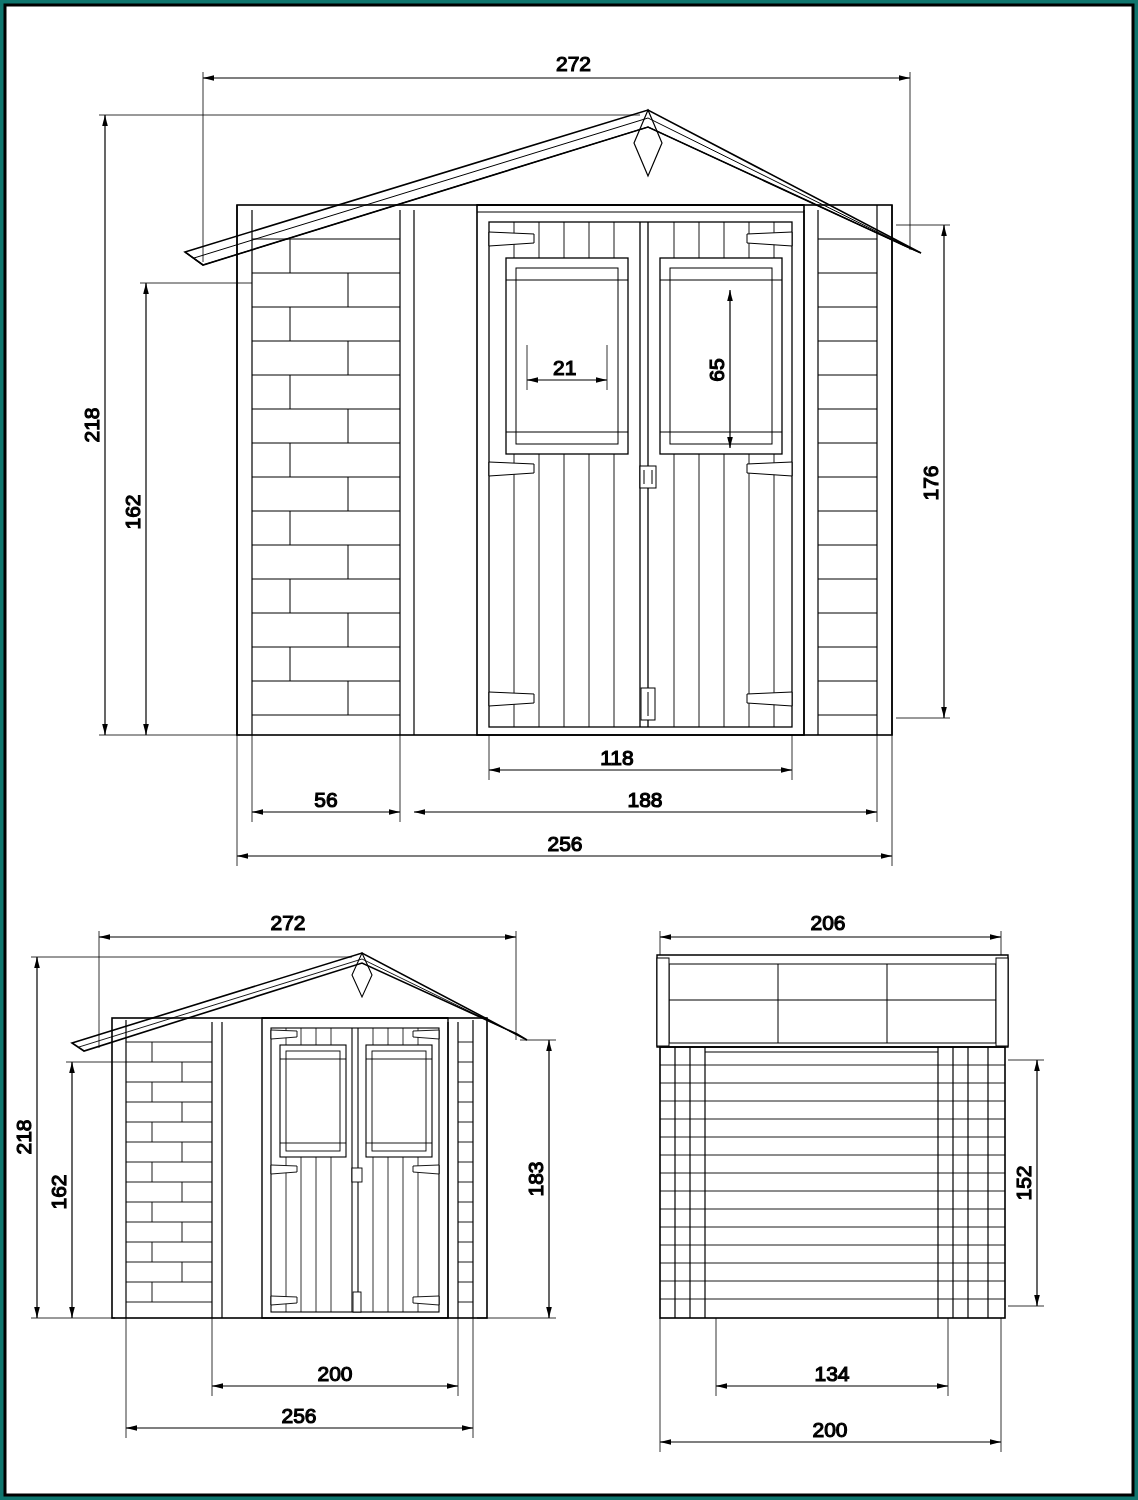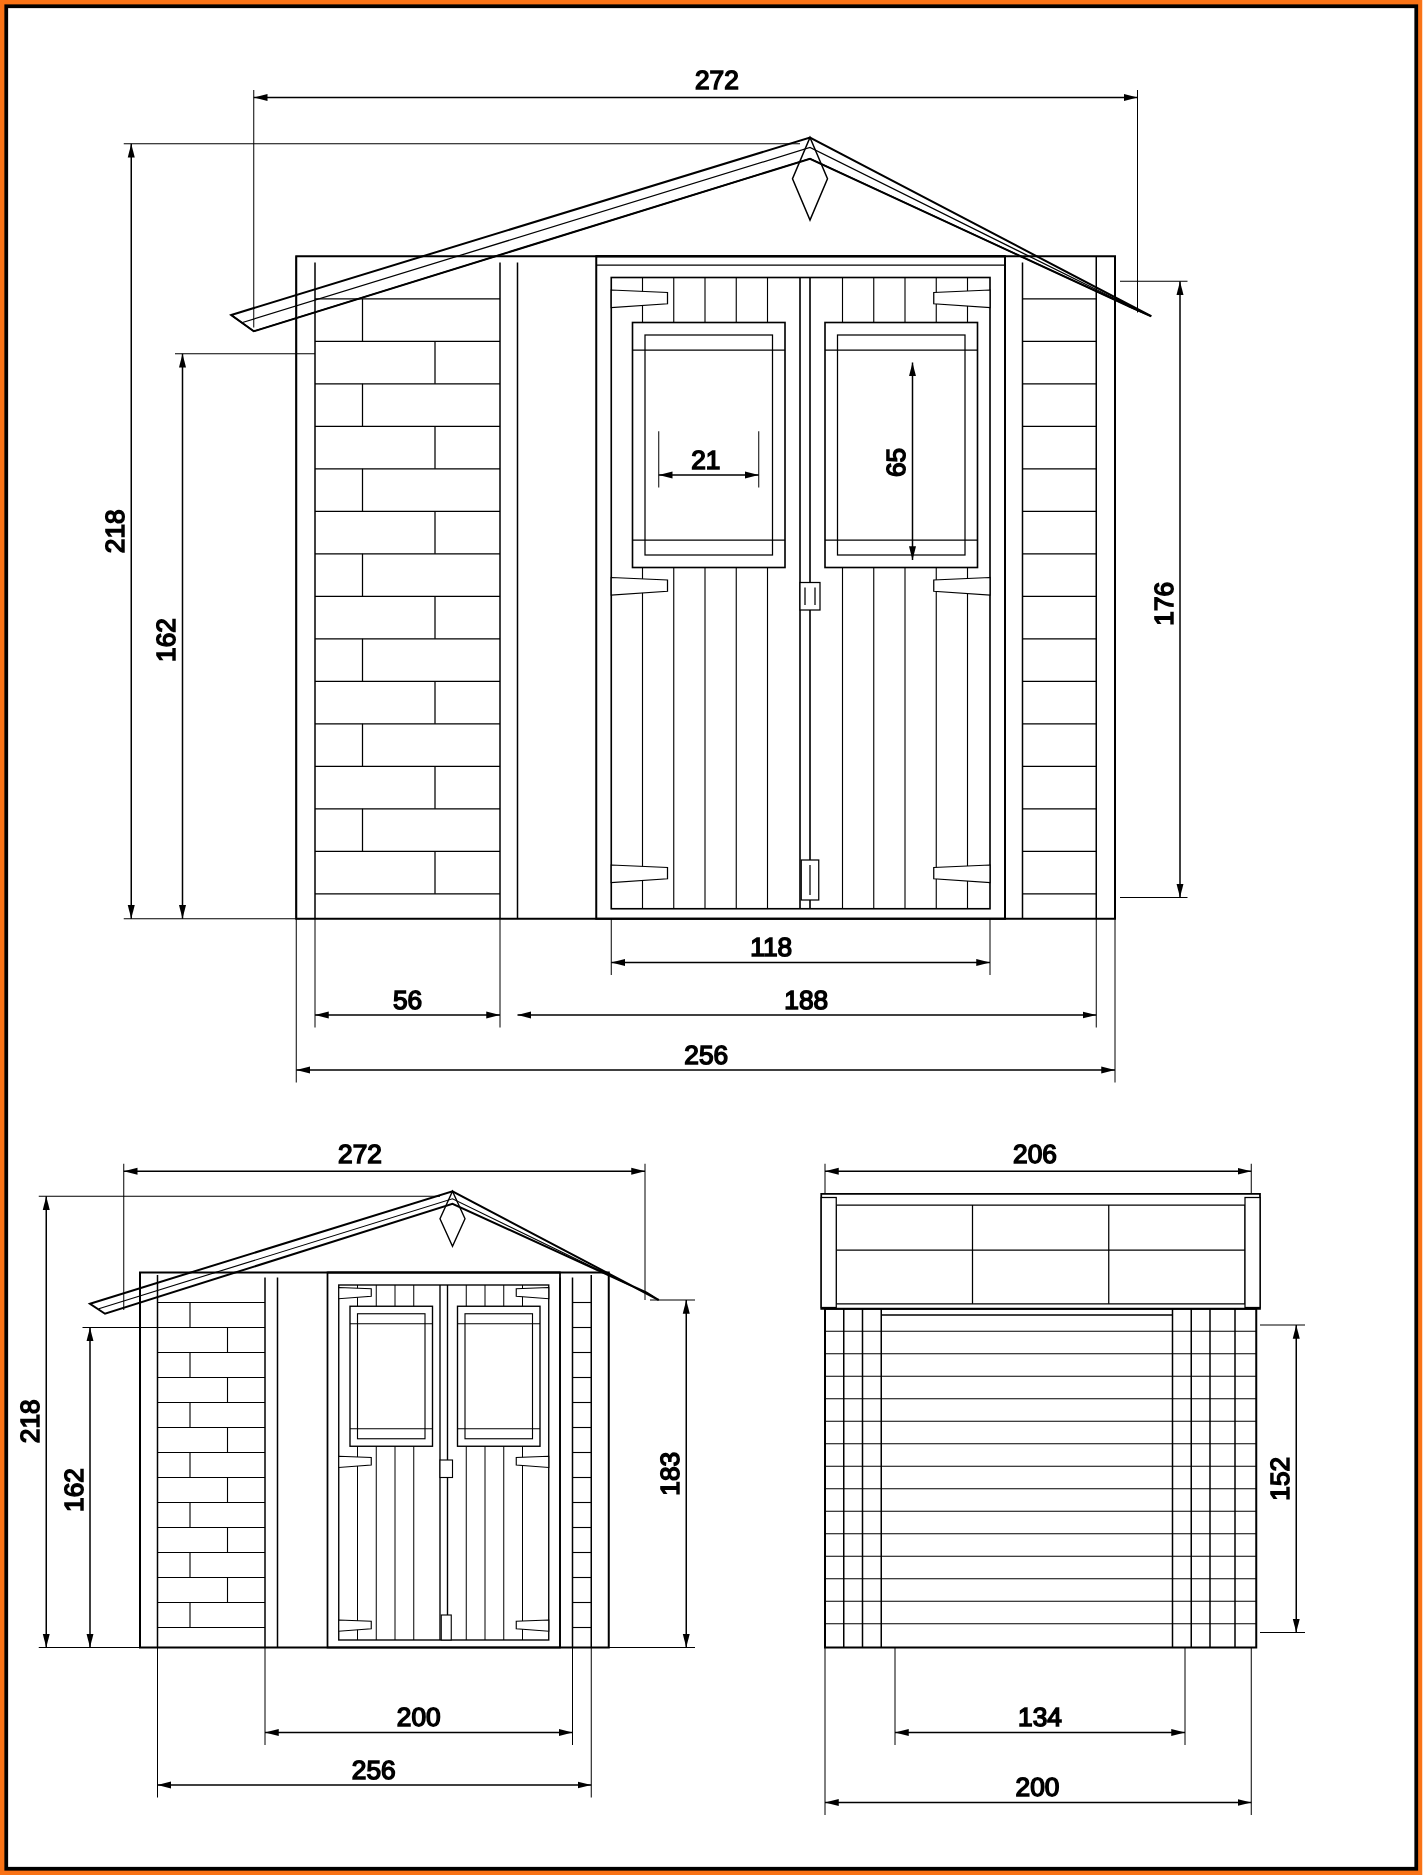--- a/index.html
+++ b/index.html
@@ -7,21 +7,21 @@
     padding: 0;
     background: #ffffff;
   }
   body {
     font-family: "Liberation Sans", sans-serif;
   }
   #sheet {
     position: relative;
     width: 1138px;
     height: 1500px;
-    background: #f97316;
+    background: #0f766e;
     overflow: hidden;
   }
   #sheet svg {
     display: block;
   }
   .dimtext {
     font-family: "Liberation Sans", sans-serif;
     font-size: 21px;
     fill: #000000;
   }

